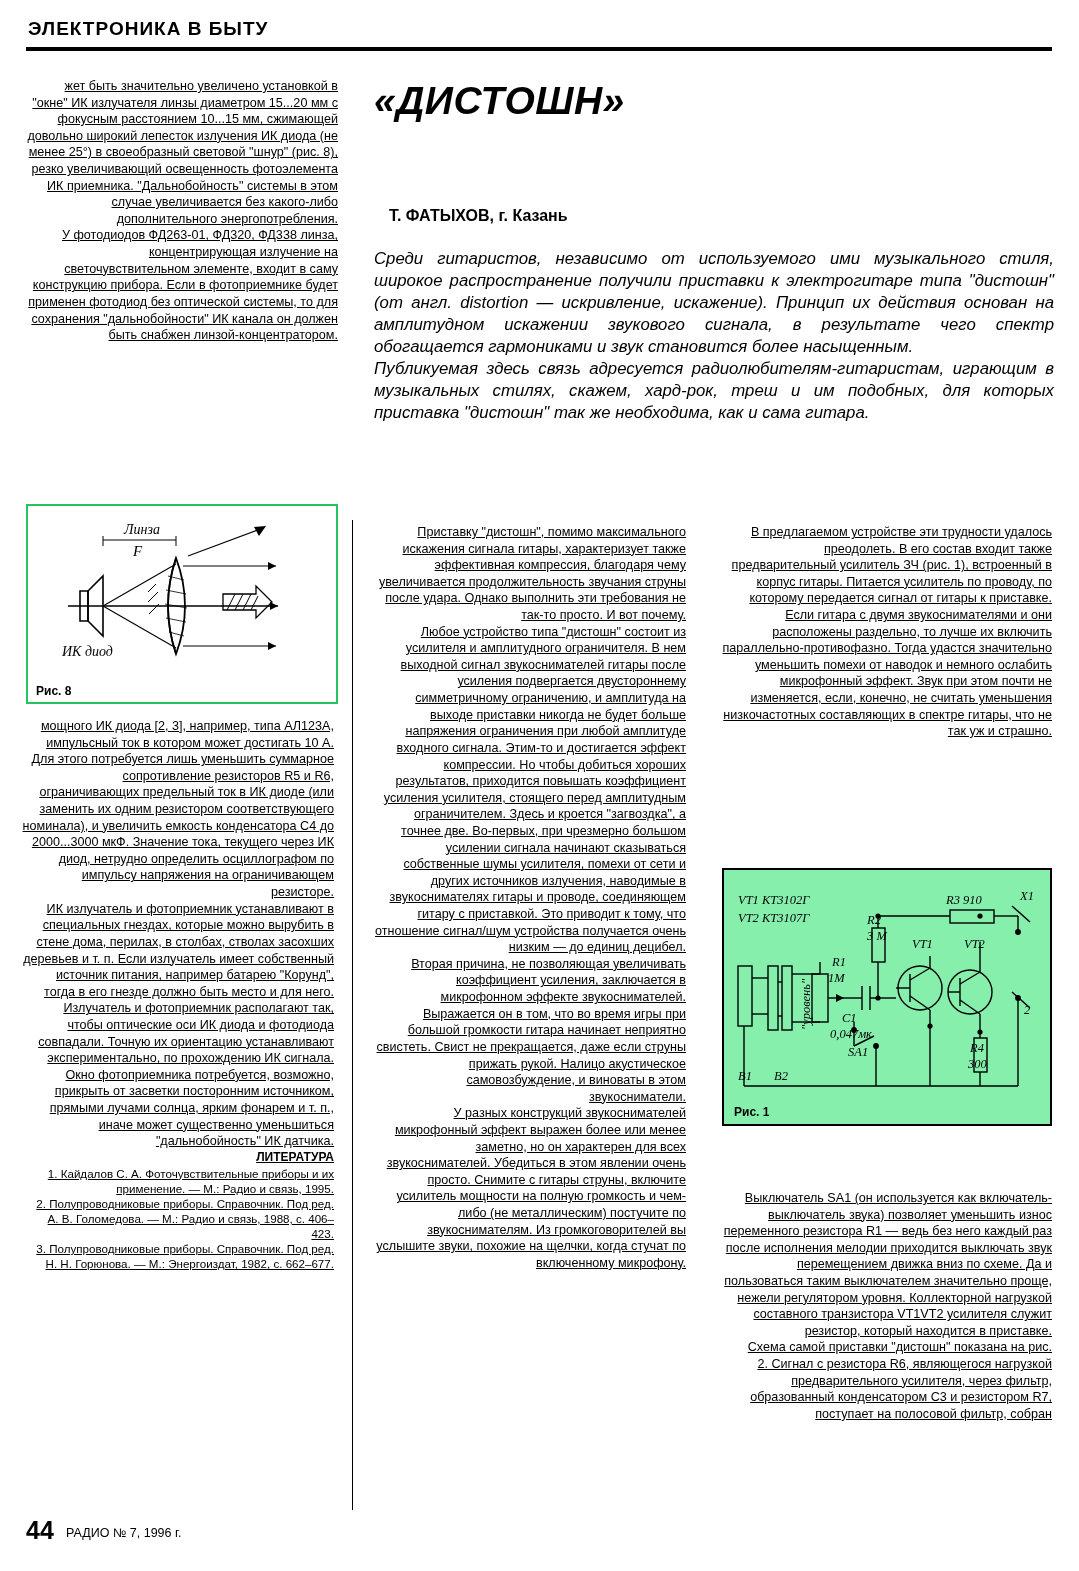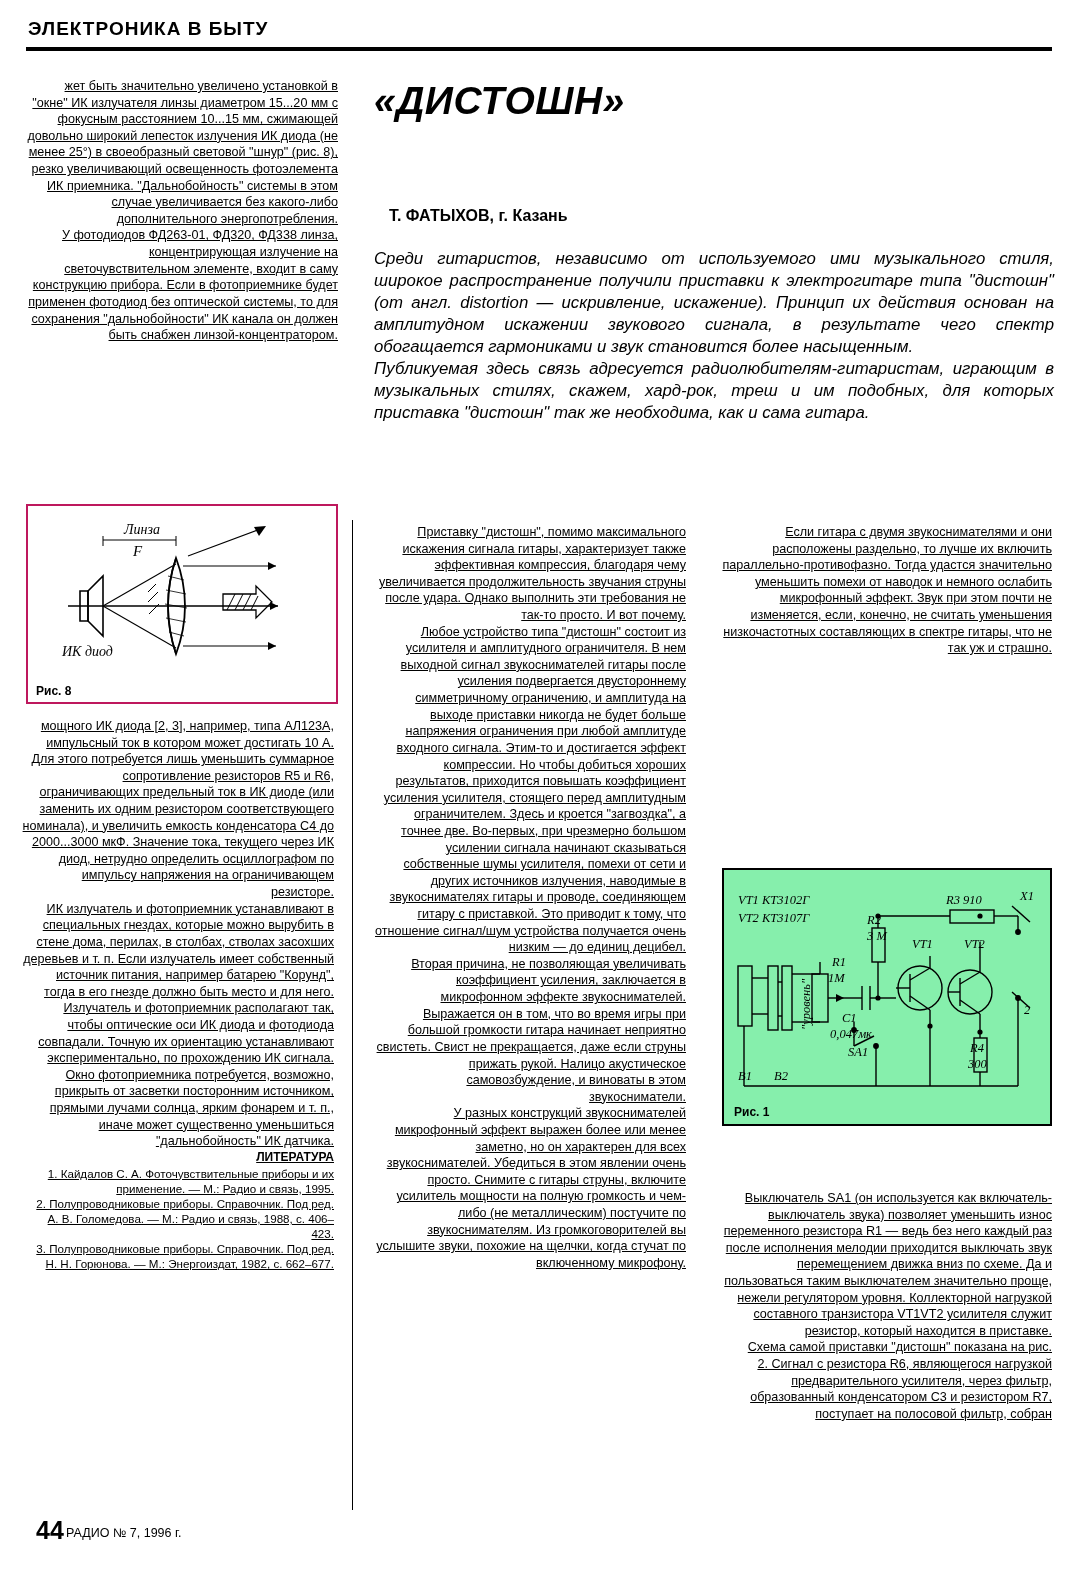--- a/index.html
+++ b/index.html
@@ -114,21 +114,21 @@
     top: 1190px;
     width: 330px;
   }
   
   .fig8 {
     position: absolute;
     left: 26px;
     top: 504px;
     width: 312px;
     height: 200px;
-    border: 2px solid #be185d;
+    border: 2px solid #22c55e;
     box-sizing: border-box;
     background: #fff;
   }
   .fig8 .cap {
     position: absolute;
     left: 8px;
     bottom: 4px;
     font-size: 12px;
     font-weight: bold;
     margin-top: 36px;
@@ -164,21 +164,21 @@
   }
   .lit-item {
     font-size: 11.6px;
     line-height: 1.3;
     text-indent: 12px;
     margin: 0;
   }
   
   .page-num {
     position: absolute;
-    left: 36px;
+    left: 26px;
     bottom: 26px;
     font-size: 25px;
     font-weight: bold;
   }
   .footer-text {
     position: absolute;
     left: 66px;
     bottom: 31px;
     font-size: 12.5px;
   }
@@ -278,20 +278,21 @@
   </div>
 
   <div class="col" id="col2">
     <p>Приставку "дистошн", помимо максимального искажения сигнала гитары, характеризует также эффективная компрессия, благодаря чему увеличивается продолжительность звучания струны после удара. Однако выполнить эти требования не так-то просто. И вот почему.</p>
     <p>Любое устройство типа "дистошн" состоит из усилителя и амплитудного ограничителя. В нем выходной сигнал звукоснимателей гитары после усиления подвергается двустороннему симметричному ограничению, и амплитуда на выходе приставки никогда не будет больше напряжения ограничения при любой амплитуде входного сигнала. Этим-то и достигается эффект компрессии. Но чтобы добиться хороших результатов, приходится повышать коэффициент усиления усилителя, стоящего перед амплитудным ограничителем. Здесь и кроется "загвоздка", а точнее две. Во-первых, при чрезмерно большом усилении сигнала начинают сказываться собственные шумы усилителя, помехи от сети и других источников излучения, наводимые в звукоснимателях гитары и проводе, соединяющем гитару с приставкой. Это приводит к тому, что отношение сигнал/шум устройства получается очень низким — до единиц децибел.</p>
     <p>Вторая причина, не позволяющая увеличивать коэффициент усиления, заключается в микрофонном эффекте звукоснимателей. Выражается он в том, что во время игры при большой громкости гитара начинает неприятно свистеть. Свист не прекращается, даже если струны прижать рукой. Налицо акустическое самовозбуждение, и виноваты в этом звукосниматели.</p>
     <p>У разных конструкций звукоснимателей микрофонный эффект выражен более или менее заметно, но он характерен для всех звукоснимателей. Убедиться в этом явлении очень просто. Снимите с гитары струны, включите усилитель мощности на полную громкость и чем-либо (не металлическим) постучите по звукоснимателям. Из громкоговорителей вы услышите звуки, похожие на щелчки, когда стучат по включенному микрофону.</p>
   </div>
 
   <div class="col" id="col3">
+    <p>В предлагаемом устройстве эти трудности удалось преодолеть. В его состав входит также предварительный усилитель ЗЧ (рис. 1), встроенный в корпус гитары. Питается усилитель по проводу, по которому передается сигнал от гитары к приставке.</p>
     <p>Если гитара с двумя звукоснимателями и они расположены раздельно, то лучше их включить параллельно-противофазно. Тогда удастся значительно уменьшить помехи от наводок и немного ослабить микрофонный эффект. Звук при этом почти не изменяется, если, конечно, не считать уменьшения низкочастотных составляющих в спектре гитары, что не так уж и страшно.</p>
   </div>
 
   <div class="fig1">
     <svg width="326" height="254" viewBox="0 0 326 254">
       <g stroke="#000" fill="none" stroke-width="1.4">
 
         <rect x="14" y="96" width="14" height="60"></rect>
         <line x1="28" y1="108" x2="44" y2="108"></line>
         <line x1="28" y1="144" x2="44" y2="144"></line>

